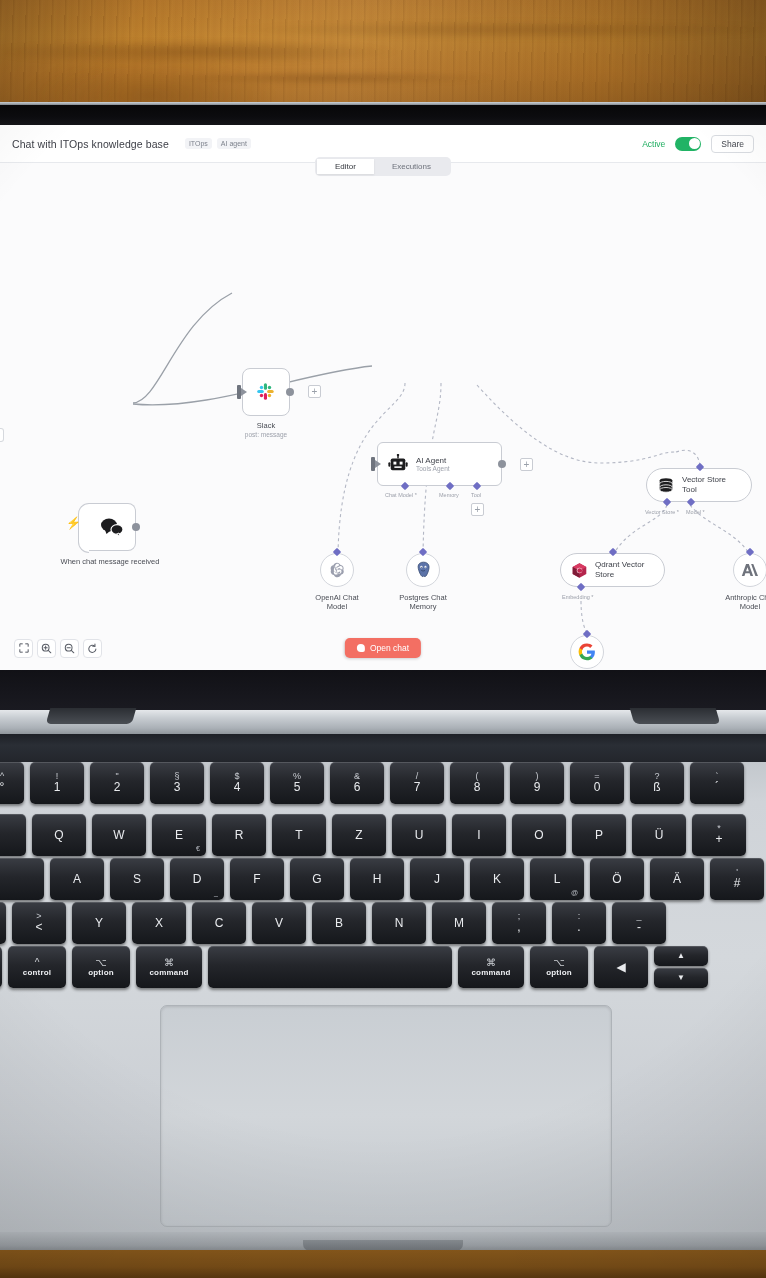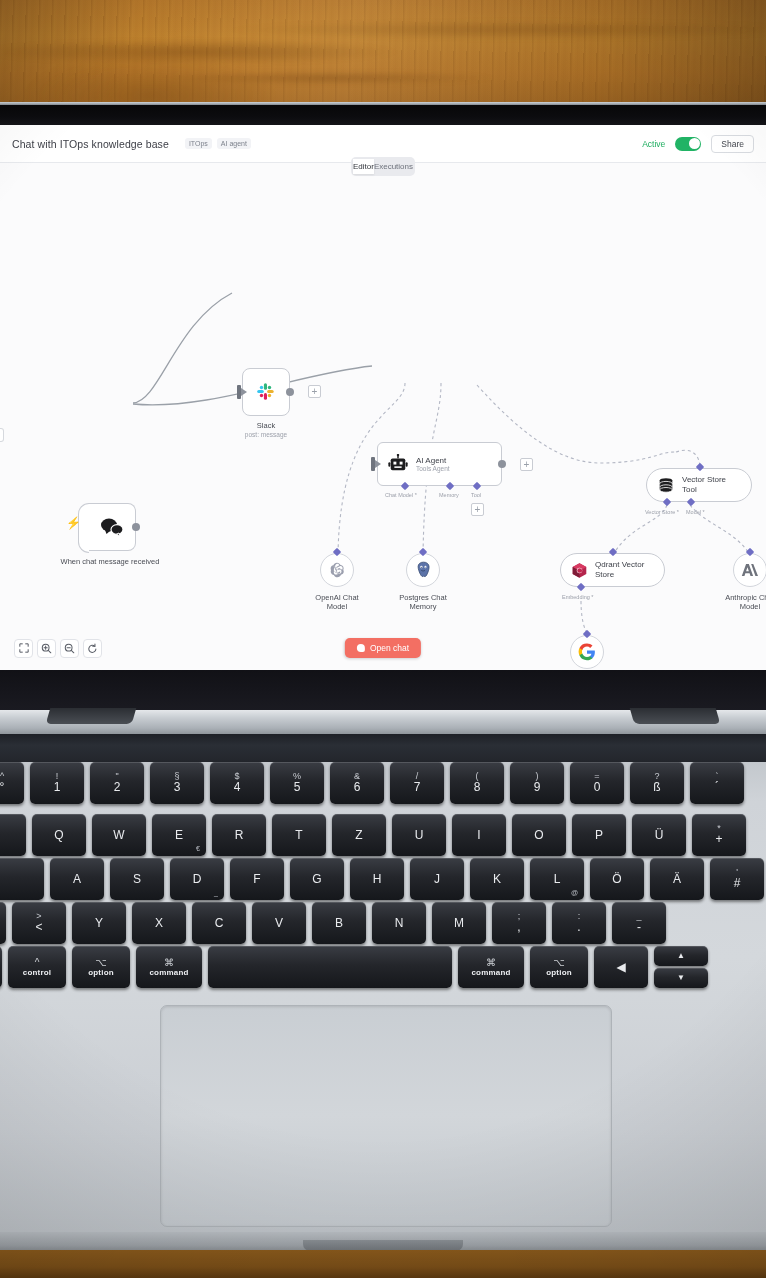--- a/index.html
+++ b/index.html
@@ -92,21 +92,21 @@
     font-size: 8.5px; color: #43464e; background: #fff;
     border: 1px solid #d8dbe0; border-radius: 4px; padding: 3px 9px;
   }
 
   
   .tabs {
     position: absolute; left: 50%; transform: translateX(-50%); top: 32px;
     display: flex; background: #e9eaee; border-radius: 5px; padding: 2px;
     z-index: 5;
   }
-  .tab { font-size: 8px; color: #6e727c; padding: 3px 0; border-radius: 0; }
+  .tab { font-size: 8px; color: #6e727c; padding: 3px 18px; border-radius: 0; }
   .tab.active { background: #fff; color: #33363d; box-shadow: 0 1px 2px rgba(0,0,0,.08); }
 
   
   .canvas {
     position: absolute; left: 0; top: 38px; width: 766px; height: 507px;
     background: #fbfbfc;
     background-image: radial-gradient(#e3e4e9 .7px, transparent .7px);
     background-size: 14px 14px;
   }
   .canvas-edges { position: absolute; inset: 0; width: 766px; height: 507px; }

